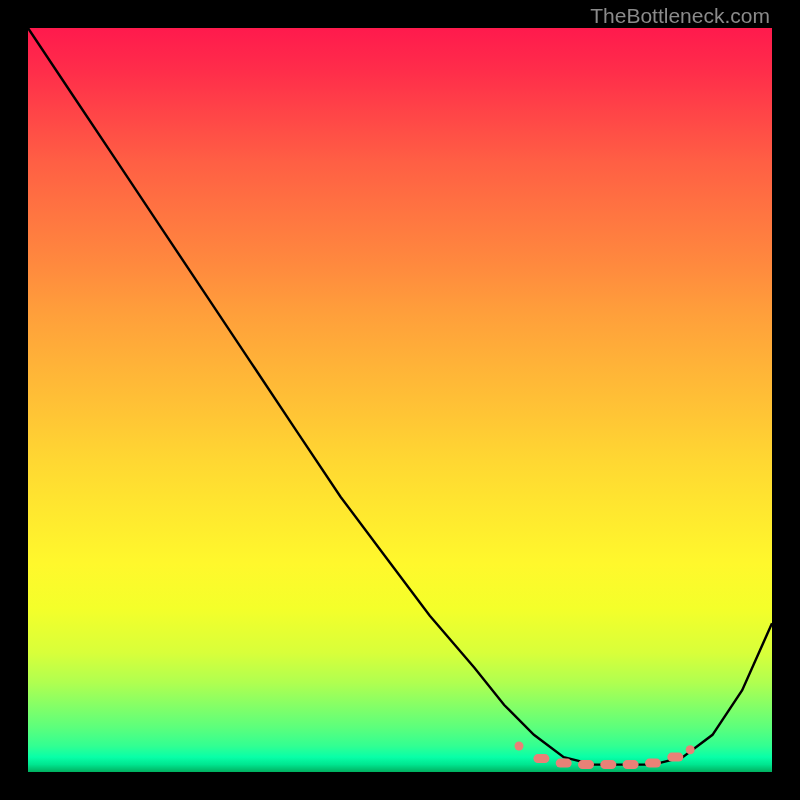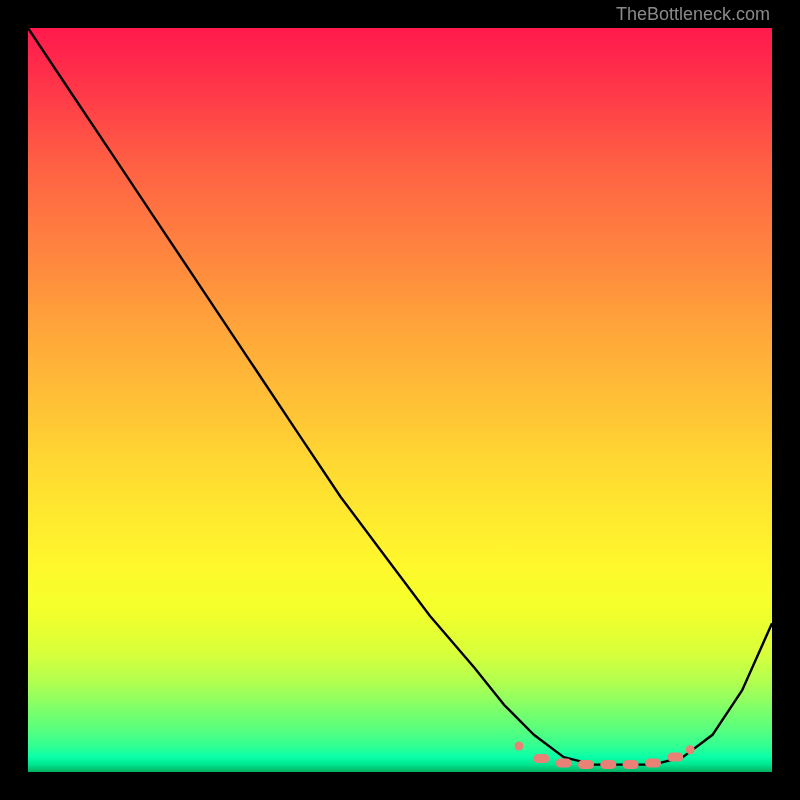--- a/index.html
+++ b/index.html
@@ -49,21 +49,21 @@
     left: 28px;
     top: 28px;
     width: 744px;
     height: 744px;
   }
   .watermark {
     position: absolute;
     top: 4px;
     right: 30px;
     font-family: Arial, Helvetica, sans-serif;
-    font-size: 18px;
+    font-size: 21px;
     color: #8a8a8a;
   }
 </style>
 </head>
 <body>
 
 <div class="container">
   <div class="plot-area"></div>
   <svg class="curve-svg" viewBox="0 0 744 744" preserveAspectRatio="none">
     <g>

